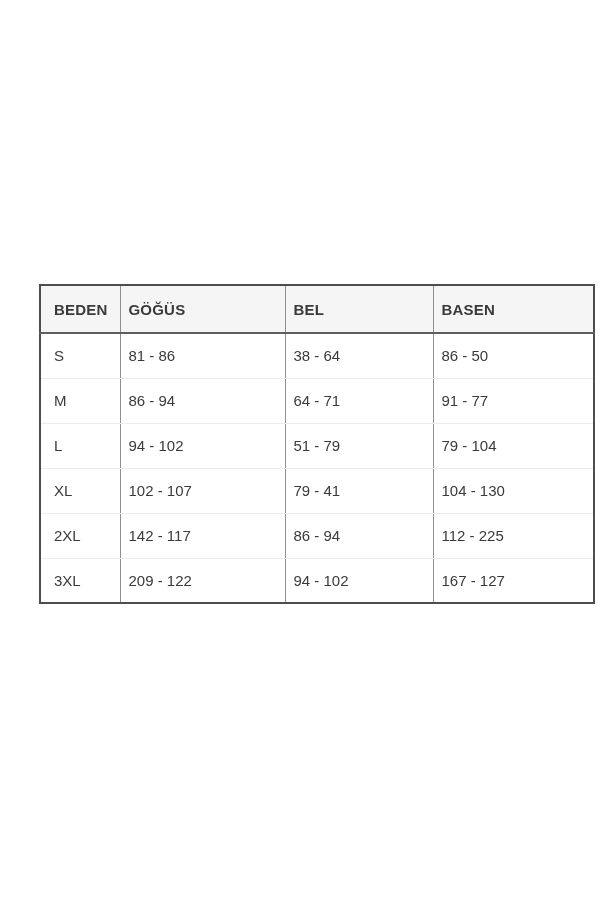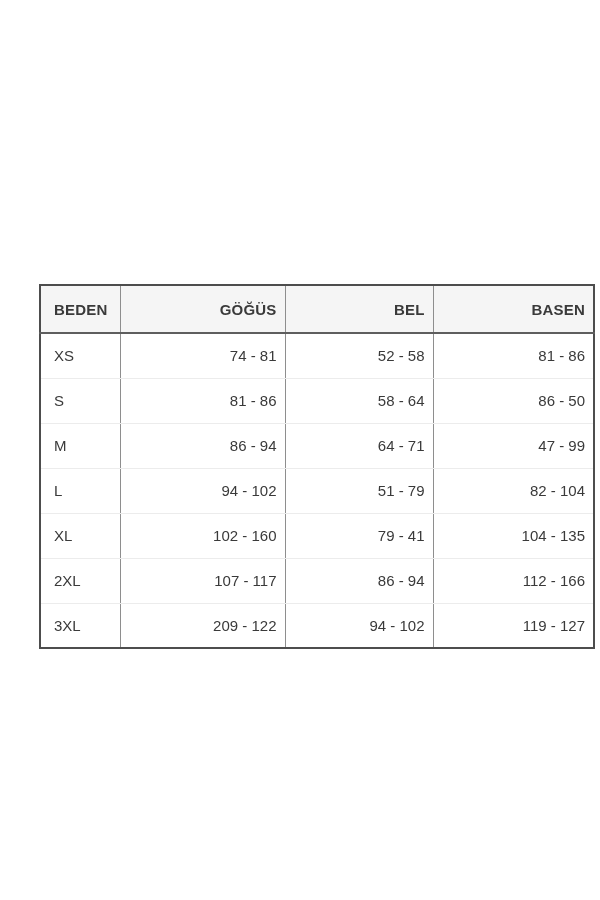--- a/index.html
+++ b/index.html
@@ -22,21 +22,21 @@
     table-layout: fixed;
     border: 2px solid #4d4d4d;
   }
   col.c-beden { width: 80px; }
   col.c-gogus { width: 165px; }
   col.c-bel   { width: 148px; }
   col.c-basen { width: 161px; }
   th, td {
     font-size: 15px;
     color: #3a3a3a;
-    text-align: right;
+    text-align: left;
     vertical-align: middle;
   }
   th {
     height: 48px;
     background: #f5f5f5;
     font-weight: bold;
     border-bottom: 2px solid #5e5e5e;
     letter-spacing: 0.2px;
   }
   td { height: 45px; border-bottom: 1px solid #ececec; }
@@ -61,56 +61,50 @@
     <thead>
       <tr>
         <th class="col-size">BEDEN</th>
         <th>GÖĞÜS</th>
         <th>BEL</th>
         <th>BASEN</th>
       </tr>
     </thead>
     <tbody>
       <tr>
-        <td class="col-size">XS</td>
-        <td>74 - 81</td>
-        <td>52 - 58</td>
-        <td>81 - 86</td>
-      </tr>
-      <tr>
         <td class="col-size">S</td>
         <td>81 - 86</td>
-        <td>58 - 64</td>
+        <td>38 - 64</td>
         <td>86 - 50</td>
       </tr>
       <tr>
         <td class="col-size">M</td>
         <td>86 - 94</td>
         <td>64 - 71</td>
-        <td>47 - 99</td>
+        <td>91 - 77</td>
       </tr>
       <tr>
         <td class="col-size">L</td>
         <td>94 - 102</td>
         <td>51 - 79</td>
-        <td>82 - 104</td>
+        <td>79 - 104</td>
       </tr>
       <tr>
         <td class="col-size">XL</td>
-        <td>102 - 160</td>
+        <td>102 - 107</td>
         <td>79 - 41</td>
-        <td>104 - 135</td>
+        <td>104 - 130</td>
       </tr>
       <tr>
         <td class="col-size">2XL</td>
-        <td>107 - 117</td>
+        <td>142 - 117</td>
         <td>86 - 94</td>
-        <td>112 - 166</td>
+        <td>112 - 225</td>
       </tr>
       <tr>
         <td class="col-size">3XL</td>
         <td>209 - 122</td>
         <td>94 - 102</td>
-        <td>119 - 127</td>
+        <td>167 - 127</td>
       </tr>
     </tbody>
   </table>
 </div>
 
 </body></html>

